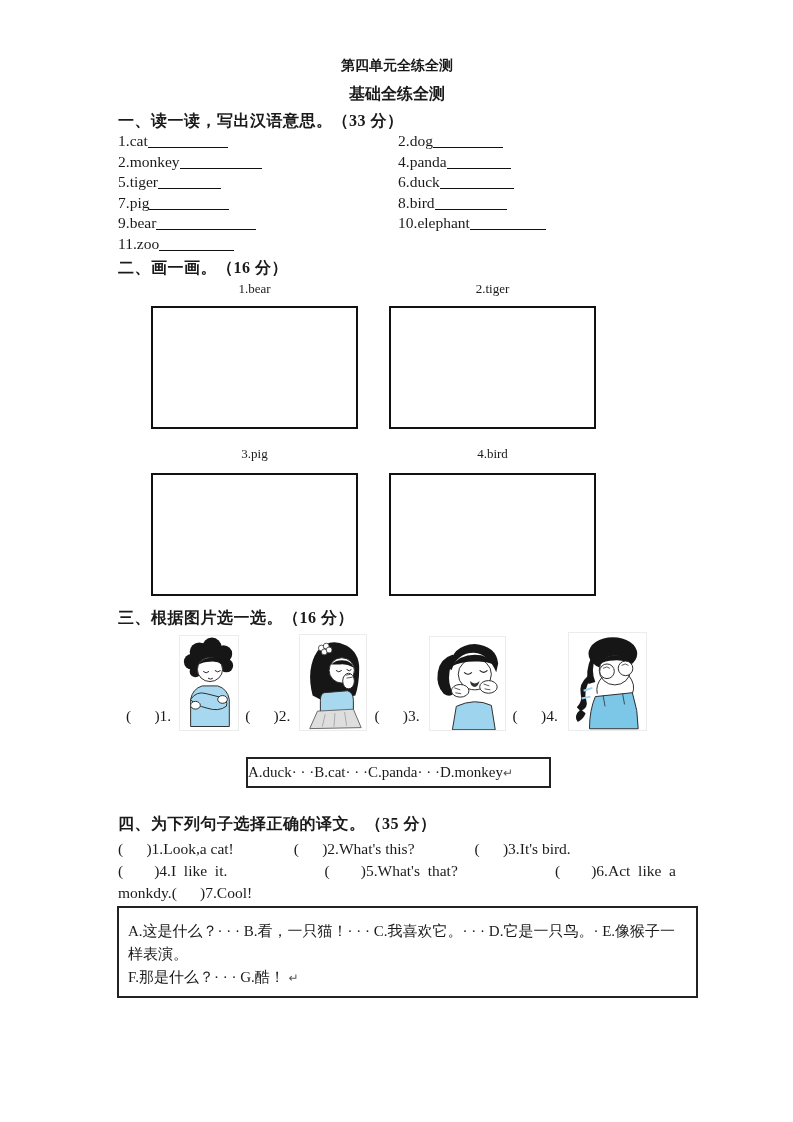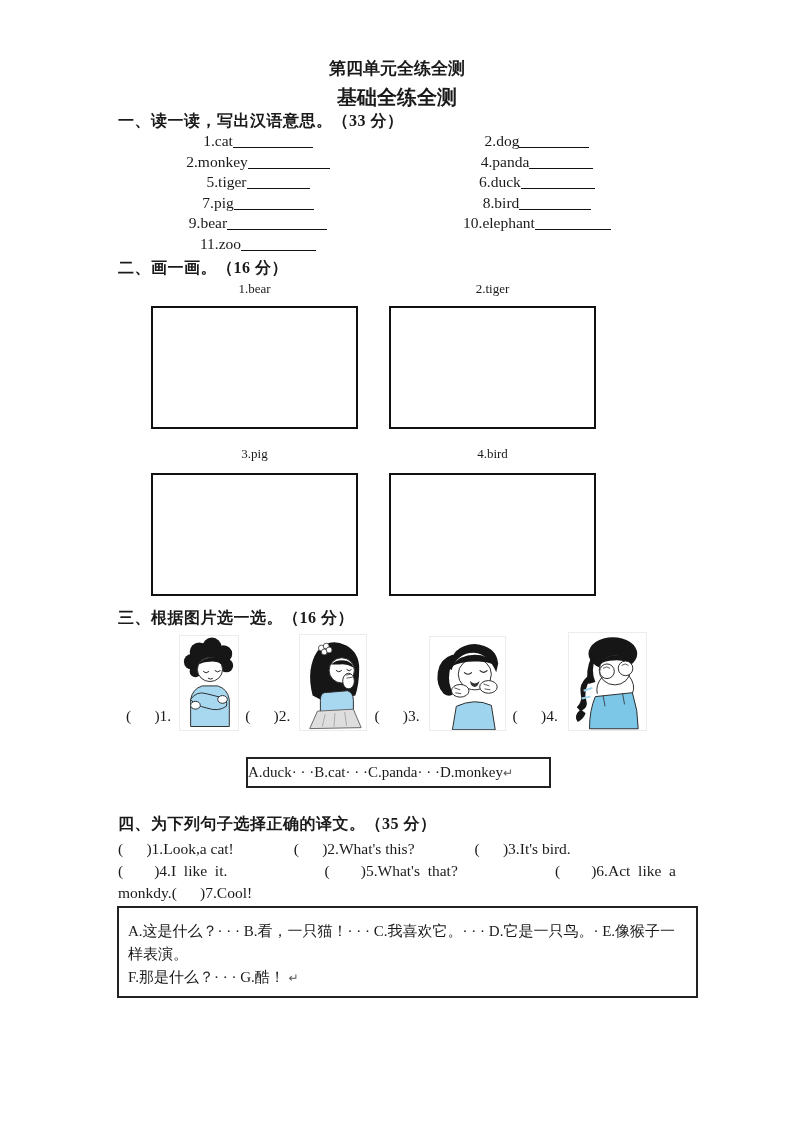--- a/index.html
+++ b/index.html
@@ -8,39 +8,38 @@
     position:relative;
     width:793px; height:1122px;
     background:#fff;
     font-family:"Liberation Serif", serif;
     color:#1a1a1a;
     overflow:hidden;
   }
   .title {
     position:absolute; top:57px; left:118px; width:558px;
     text-align:center; font-family:"Liberation Sans", sans-serif;
-    font-weight:bold; font-size:17px;
+    font-weight:bold; font-size:14px;
   }
   .subtitle {
     position:absolute; top:84px; left:118px; width:558px;
     text-align:center; font-family:"Liberation Sans", sans-serif;
-    font-weight:bold; font-size:20px;
+    font-weight:bold; font-size:16px;
   }
   .sec-header {
     position:absolute; left:118px;
     font-family:Liberation Serif, serif;
     font-weight:bold; font-size:16px; letter-spacing:0.5px;
     white-space:pre;
   }
   
   .s1-grid {
     position:absolute; left:118px; top:132px; width:558px;
     display:grid; grid-template-columns:280px 278px; grid-auto-rows:20.6px;
     font-size:15.5px;
-    text-align:center;
   }
   .s1-item { white-space:nowrap; }
   .blank {
     display:inline-block; height:13px;
     border-bottom:1px solid #111;
     margin-bottom:-2px;
   }
   
   .s2-label {
     position:absolute; font-size:13px; text-align:center; width:207px;

